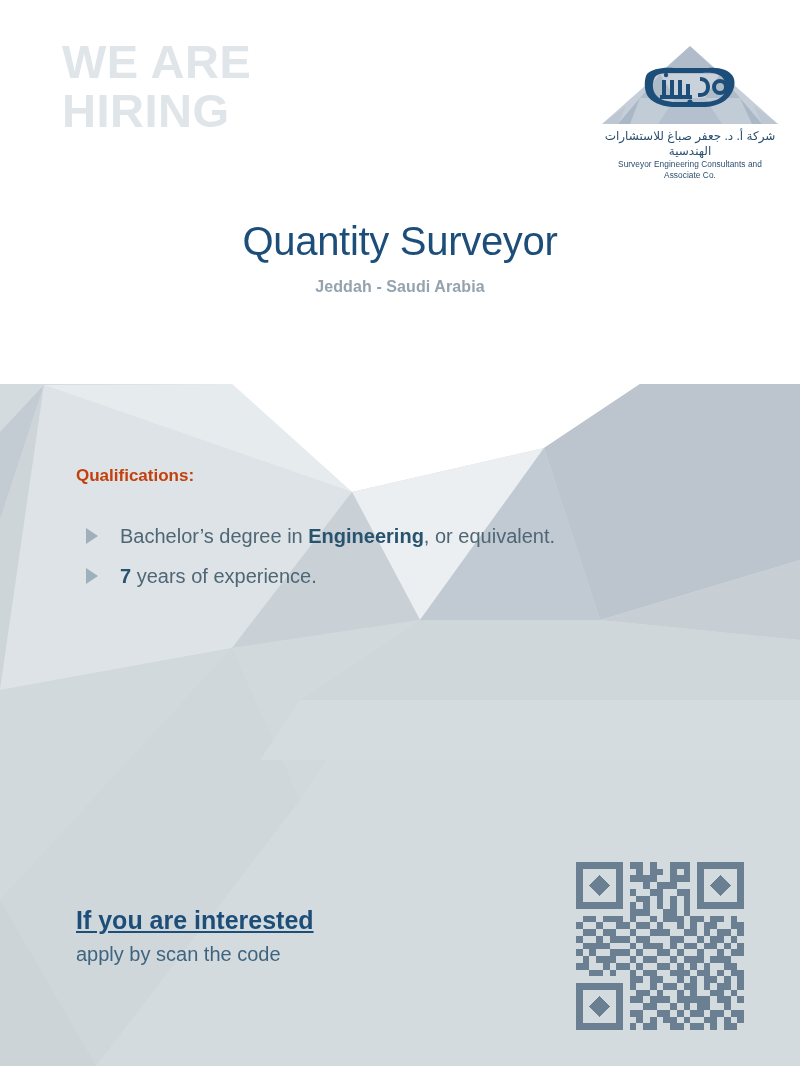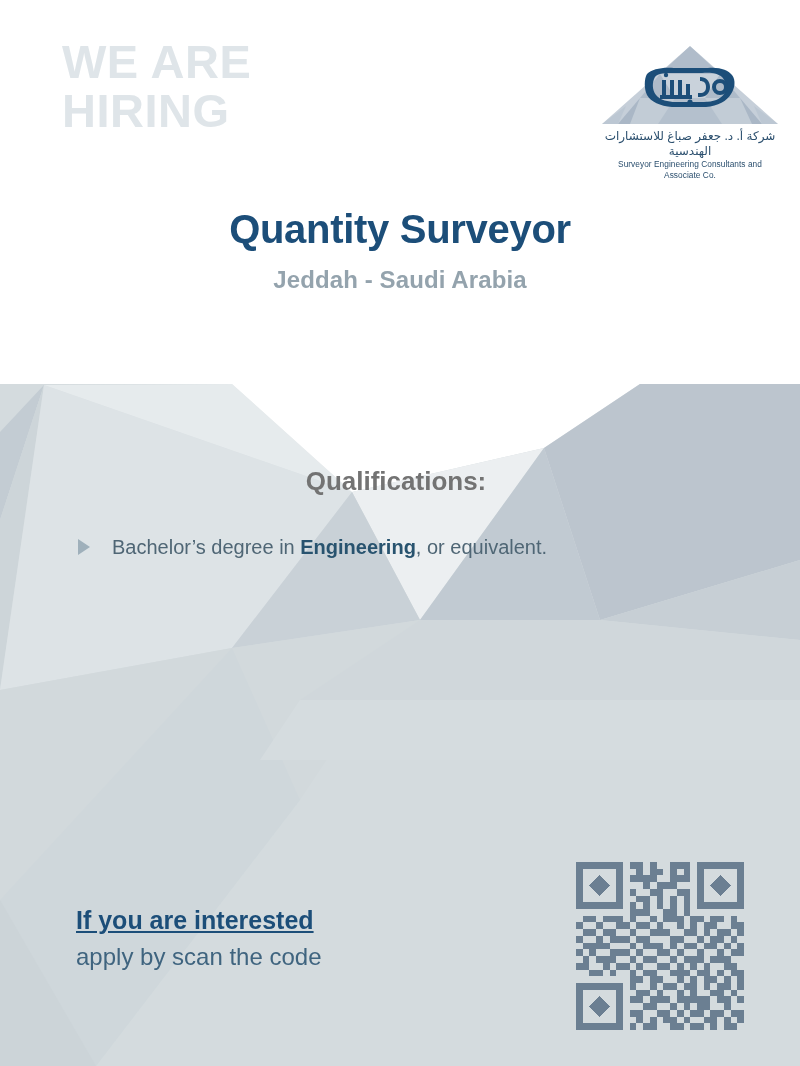--- a/index.html
+++ b/index.html
@@ -85,59 +85,58 @@
   .title-block {
     position: absolute;
     left: 0;
     top: 206px;
     width: 800px;
     text-align: center;
     z-index: 5;
   }
   .job-title {
     font-size: 40px;
-    font-weight: bold;
+    font-weight: normal;
     color: #1c4e79;
     letter-spacing: -0.3px;
-    margin: 0;
+    margin: 12px;
     line-height: 1.15;
   }
   .job-type {
     margin-top: 56px;
     font-size: 26px;
     font-weight: normal;
     color: #6d8494;
     letter-spacing: 0.2px;
   }
   .job-location {
     margin-top: 14px;
-    font-size: 24px;
+    font-size: 16px;
     font-weight: bold;
     color: #94a3ad;
     letter-spacing: 0.1px;
   }
 
   
   .quals {
     position: absolute;
     left: 76px;
     top: 466px;
     width: 640px;
     z-index: 5;
   }
   .quals-heading {
-    font-size: 26px;
+    font-size: 17px;
     font-weight: bold;
-    color: #737373;
+    color: #c2410c;
     margin: 0 0 36px 0;
-    text-align: center;
   }
   .qual-list {
     list-style: none;
-    margin: 0;
+    margin: 8px;
     padding: 0;
   }
   .qual-item {
     position: relative;
     padding-left: 36px;
     margin-bottom: 12px;
     font-size: 20px;
     color: #4f6675;
     line-height: 1.4;
   }
@@ -165,21 +164,21 @@
   }
   .cta-line1 {
     font-size: 25px;
     font-weight: bold;
     color: #1c4e79;
     line-height: 1.25;
     text-decoration: underline;
   }
   .cta-line2 {
     margin-top: 6px;
-    font-size: 24px;
+    font-size: 20px;
     font-weight: normal;
     color: #3f647f;
     line-height: 1.25;
   }
 
   
   .qr-wrap {
     position: absolute;
     left: 576px;
     top: 862px;
@@ -276,20 +275,24 @@
     <div class="job-location">Jeddah - Saudi Arabia</div>
   </div>
 
   <div class="quals">
     <div class="quals-heading">Qualifications:</div>
 
     <ul class="qual-list">
       <li class="qual-item">
         <span class="qual-bullet"></span>
         <span>Bachelor’s degree in </span><b>Engineering</b><span>, or equivalent.</span>
+      </li>
+      <li class="qual-item">
+        <span class="qual-bullet"></span>
+        <span></span><b>7</b><span> years of experience.</span>
       </li>
     </ul>
   </div>
 
   <div class="cta">
     <div class="cta-line1">If you are interested</div>
     <div class="cta-line2">apply by scan the code</div>
   </div>
 
   <div class="qr-wrap">

